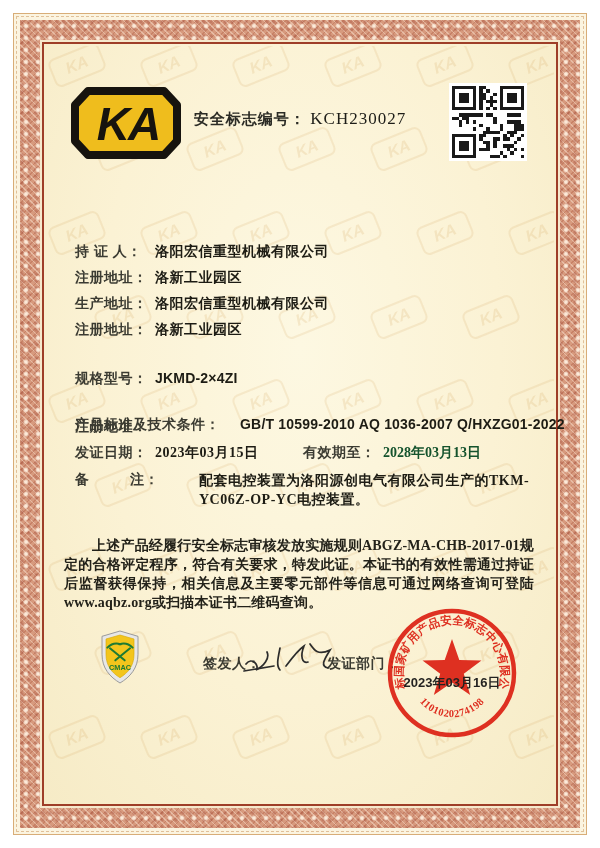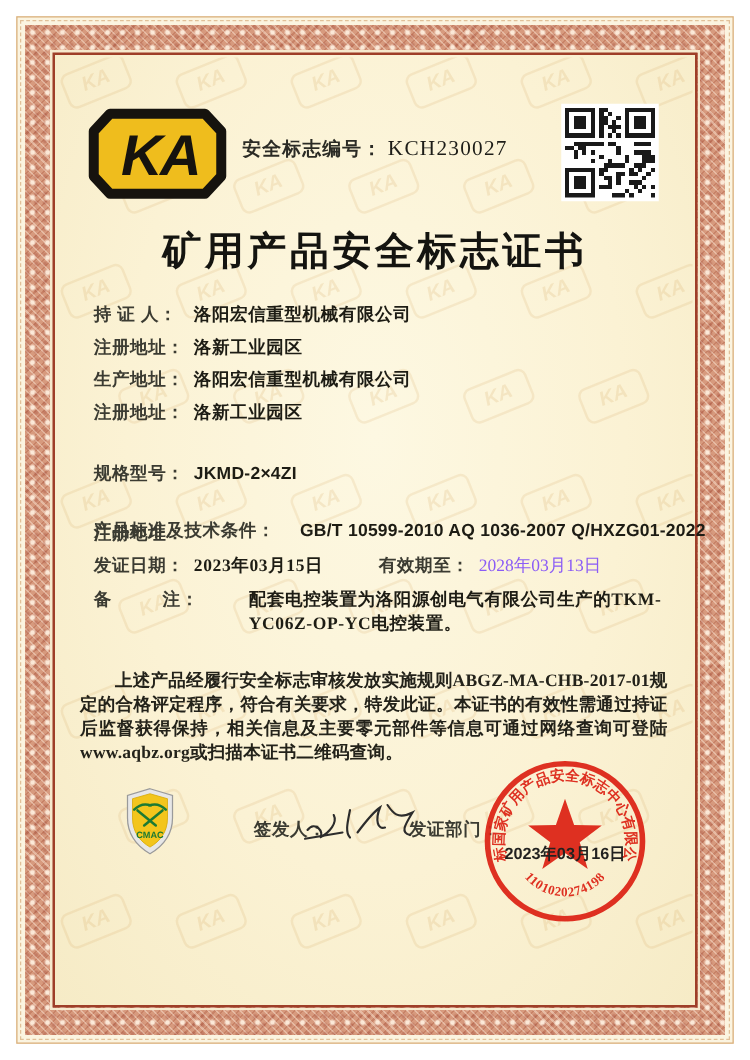--- a/index.html
+++ b/index.html
@@ -39,21 +39,21 @@
 
   .row{position:absolute;left:0;width:600px;height:22px;font-size:14px;}
   .row .lab{position:absolute;left:75px;color:#3b3b32;font-weight:600;letter-spacing:.5px;}
   .row .val{position:absolute;left:155px;color:#1d1c14;font-weight:bold;font-family:"Liberation Serif",serif;letter-spacing:.5px;}
   .row .val.code{font-family:"Liberation Sans",sans-serif;letter-spacing:.2px;}
   .r0{top:243px}.r1{top:269px}.r2{top:295px}.r3{top:321px}.r4{top:345px}.r5{top:370px}
   .r6{top:416px}.r6 .val{left:240px}
   .r7{top:418px}
   .rdates{top:444px}
   .rdates .lab2{position:absolute;left:303px;color:#3b3b32;font-weight:600;letter-spacing:.5px;}
-  .rdates .val2{position:absolute;left:383px;color:#8b5cf6;font-weight:normal;font-family:"Liberation Serif",serif;}
+  .rdates .val2{position:absolute;left:383px;color:#14532d;font-weight:bold;font-family:"Liberation Serif",serif;}
   .rremark{top:471px;height:44px;}
   .rremark .lab{display:flex;justify-content:space-between;width:84px;}
   .rremark .val{left:163px;width:364px;line-height:19px;margin-left:36px;}
 
   .statement{left:64px;top:536px;width:470px;font-family:"Liberation Serif",serif;font-weight:bold;
     font-size:14px;line-height:19px;color:#23221a;text-align:justify;text-indent:2em;letter-spacing:.2px;}
 
   .cmac{left:100px;top:630px;width:40px;height:54px;}
   .signer-row{top:655px;}
   .signer-row .lab{left:203px;}
@@ -332,21 +332,20 @@
         <rect x="14" y="19" width="1" height="1"></rect>
         <rect x="17" y="19" width="1" height="1"></rect>
         <rect x="11" y="20" width="1" height="1"></rect>
         <rect x="12" y="20" width="1" height="1"></rect>
         <rect x="13" y="20" width="1" height="1"></rect>
         <rect x="15" y="20" width="1" height="1"></rect>
         <rect x="20" y="20" width="1" height="1"></rect>
       </svg>
   </div>
 
-  <div class="abs title">矿用产品安全标志证书</div>
 
   <div class="row r0">
     <span class="lab">持 证 人：</span>
     <span class="val">洛阳宏信重型机械有限公司</span>
   </div>
   <div class="row r1">
     <span class="lab">注册地址：</span>
     <span class="val">洛新工业园区</span>
   </div>
   <div class="row r2">

